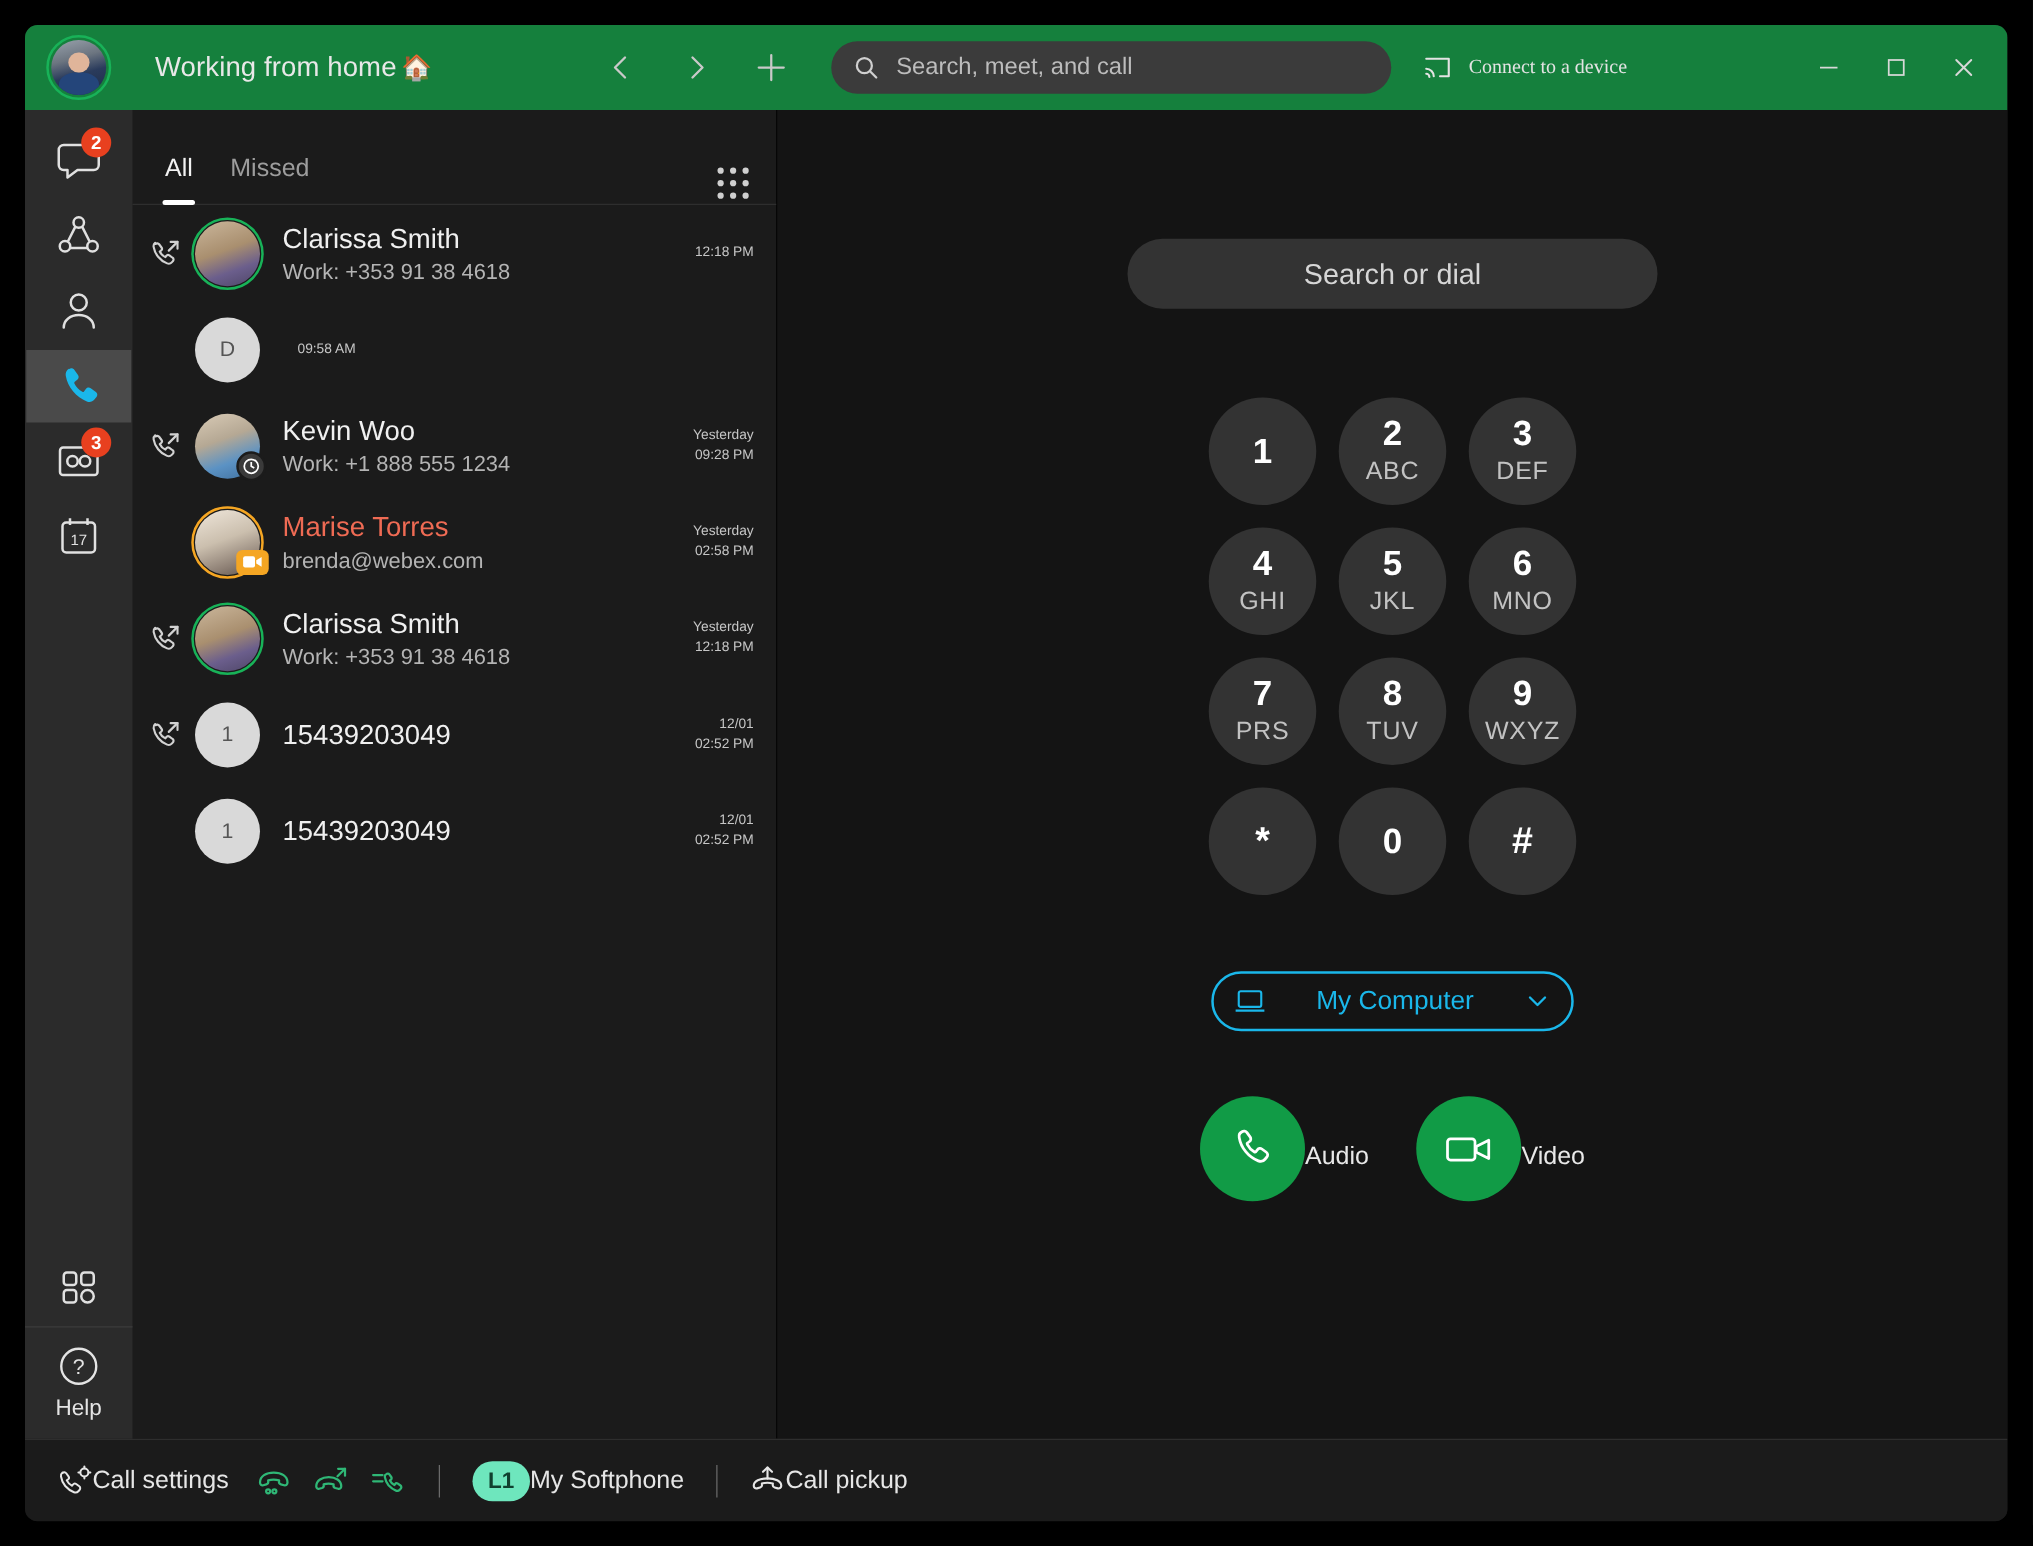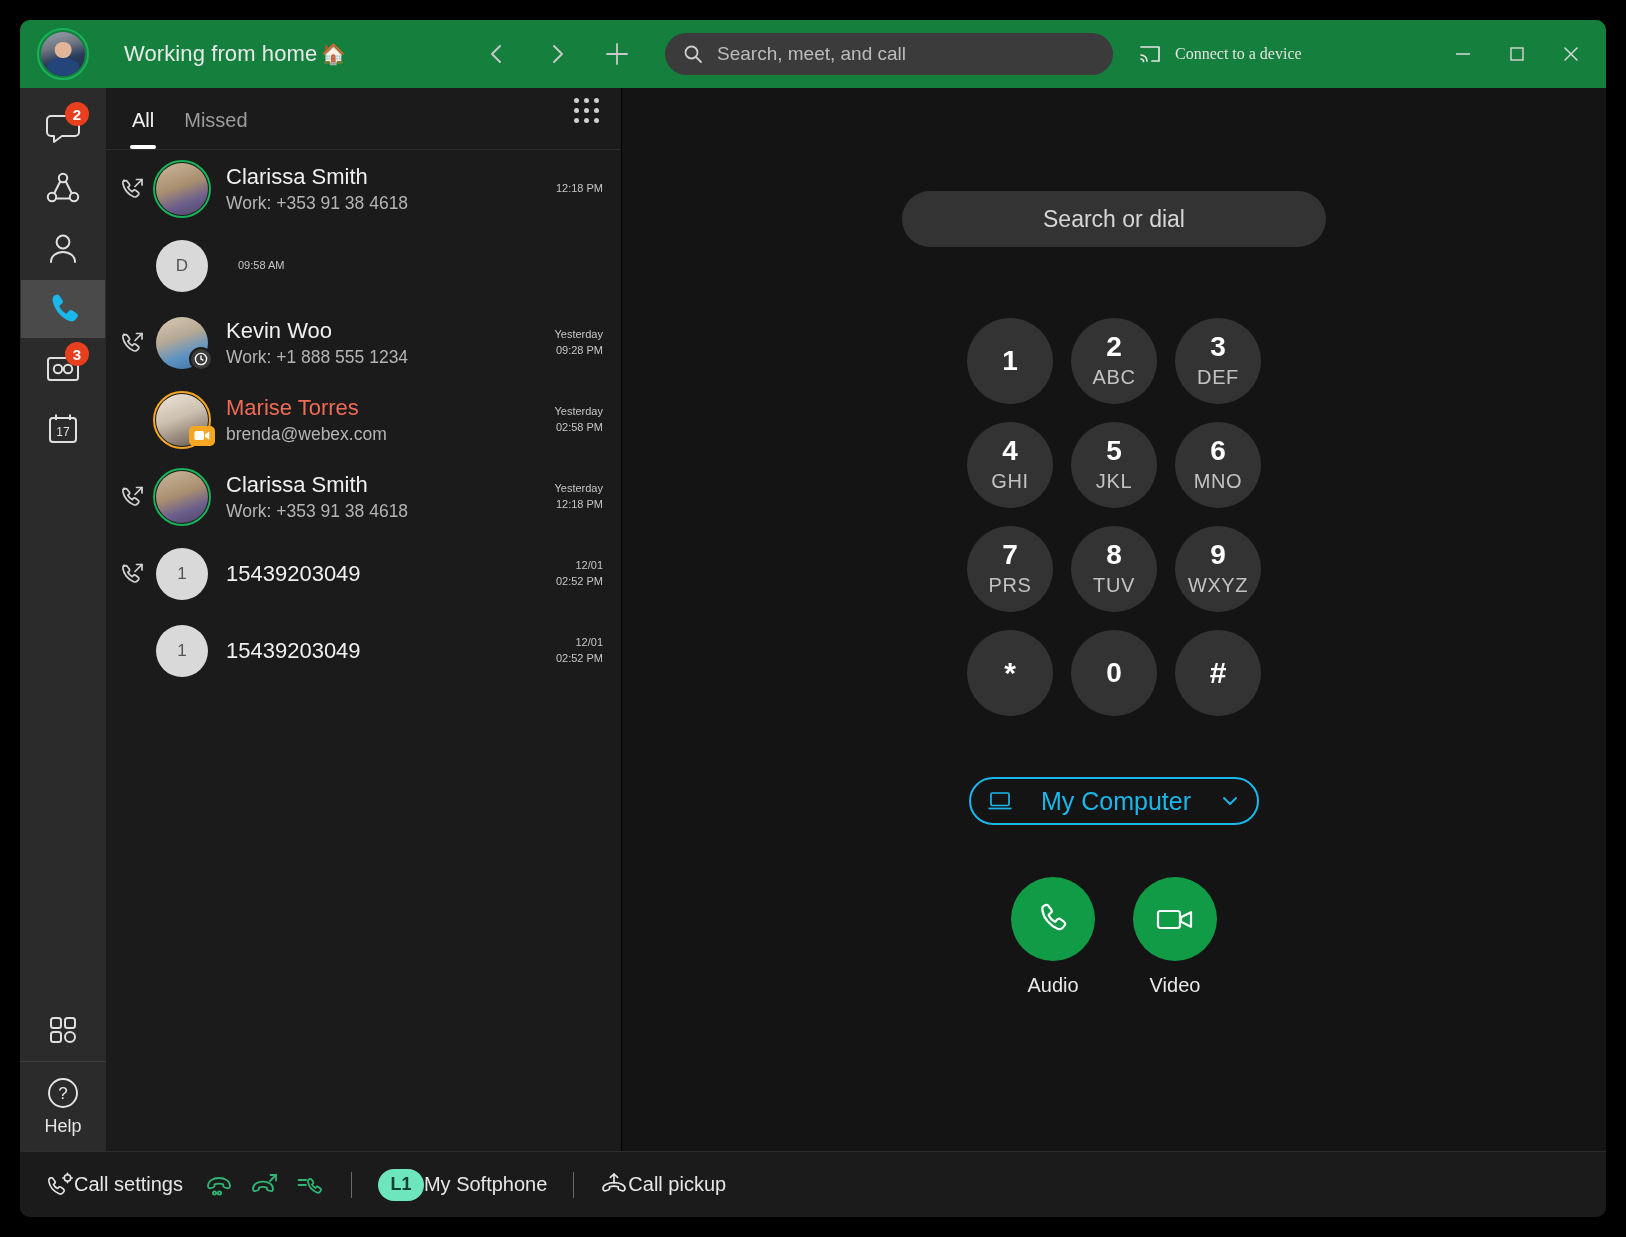--- a/index.html
+++ b/index.html
@@ -168,22 +168,22 @@
   
   .listcol {
     width: 516px;
     flex: 0 0 516px;
     background: #1b1b1b;
     border-right: 1px solid #000;
     display:flex; flex-direction:column;
     min-height:0;
   }
   .tabs {
-    height: 62px;
-    display:flex; align-items:flex-start;
+    height: 76px;
+    display:flex; align-items:flex-end;
     padding: 5px 18px 0 24px;
     position: relative;
     border-bottom: 1px solid #2e2e2e;
   }
   .tab {
     font-size: 20px;
     color: #9d9d9d;
     margin-right: 26px;
     position: relative;
     padding: 16px 2px;
@@ -316,27 +316,27 @@
   .device-pill {
     margin-top: 52px;
     width: 290px; height: 48px;
     border: 2px solid #1ab7ea;
     border-radius: 24px;
     display:flex; align-items:center;
     padding: 0 16px;
     color:#1ab7ea;
     gap: 14px;
   }
-  .device-pill .lbl { flex:1 1 auto; text-align:center; font-size: 25px; }
+  .device-pill .lbl { flex:1 1 auto; text-align:center; font-size: 21px; }
 
   .call-actions {
     margin-top: 52px;
     display:flex; gap: 38px;
   }
-  .action { display:flex; flex-direction:column; align-items:center; }
+  .action { display:flex; flex-direction:row; align-items:center; }
   .action-circle {
     width: 84px; height: 84px;
     border-radius:50%;
     background:#119b46;
     display:flex; align-items:center; justify-content:center;
     color:#fff;
   }
   .action-label { margin-top: 13px; color:#e8e8e8; font-size: 20px; }
 
   

